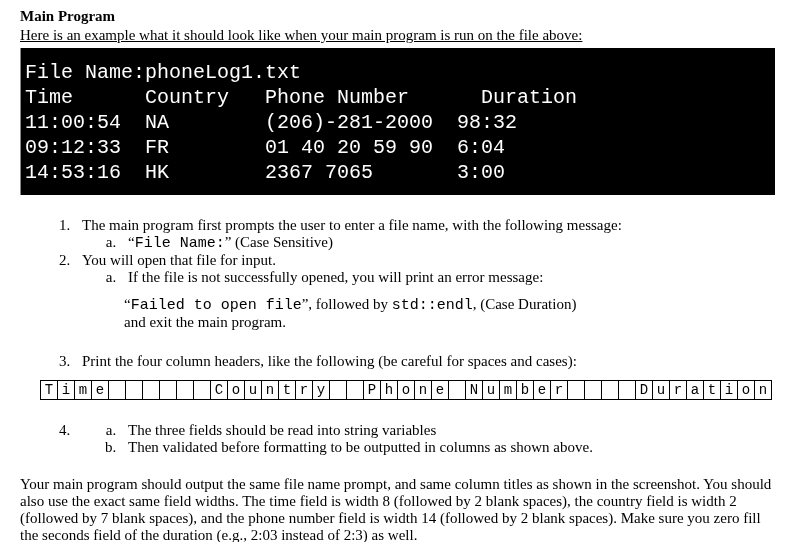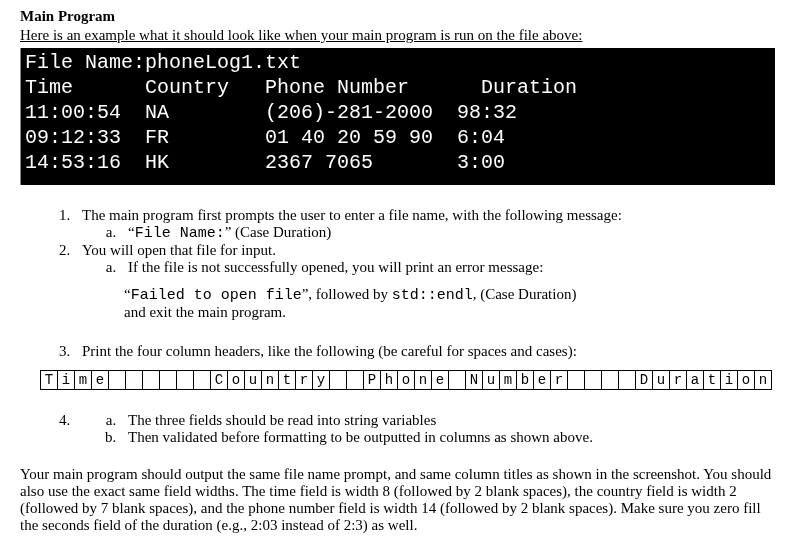--- a/index.html
+++ b/index.html
@@ -18,21 +18,21 @@
     }
     .intro {
       margin-bottom: 4px;
       text-decoration: underline;
     }
     .terminal {
       background: #000;
       color: #fff;
       font-family: 'Consolas', 'Courier New', monospace;
       font-size: 20px;
-      padding: 2px 4px 10px 4px;
+      padding: 12px 4px 10px 4px;
       margin-bottom: 14px;
       line-height: 1.25;
       white-space: pre;
       border-left: 1px solid #888;
     }
     .ordered-list {
       margin-left: 54px;
       margin-bottom: 10px;
       margin-top: 22px;
     }
@@ -85,21 +85,21 @@
 <span>Time      Country   Phone Number      Duration</span>
 <span>11:00:54  NA        (206)-281-2000  98:32</span>
 <span>09:12:33  FR        01 40 20 59 90  6:04</span>
 <span>14:53:16  HK        2367 7065       3:00</span></div>
 
 <ol class="ordered-list">
   <li>
     <span>The main program first prompts the user to enter a file name, with the following message:</span>
     <ol class="sub-list">
       <li>
-        <span>“</span><span class="mono">File Name:</span><span>” (Case Duration)</span>
+        <span>“</span><span class="mono">File Name:</span><span>” (Case Sensitive)</span>
       </li>
     </ol>
   </li>
   <li>
     <span>You will open that file for input.</span>
     <ol class="sub-list">
       <li>
         <span>If the file is not successfully opened, you will print an error message:</span>
       </li>
     </ol>

